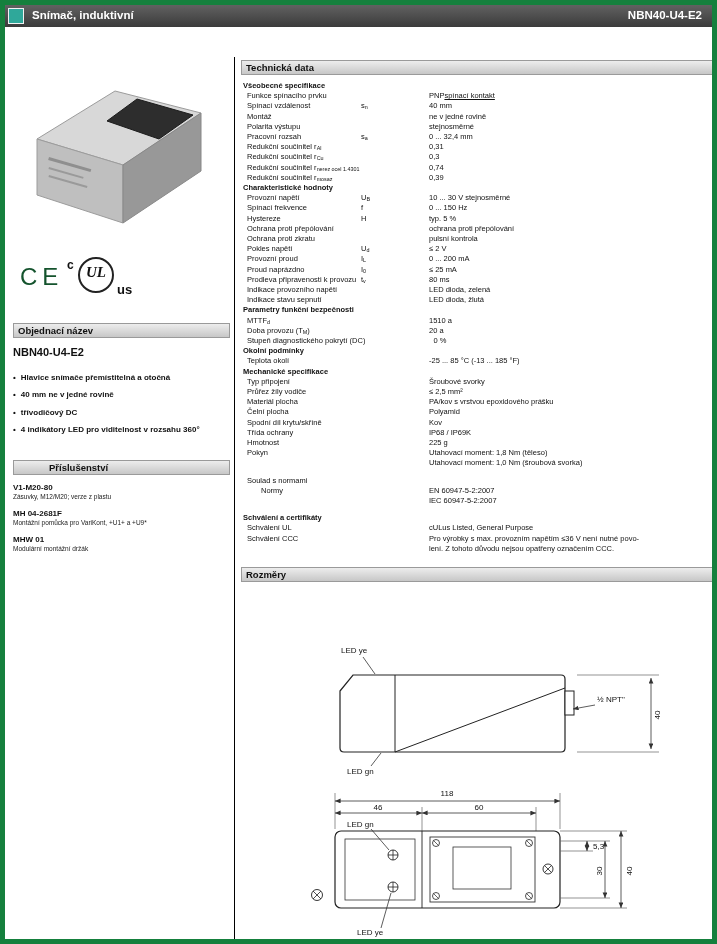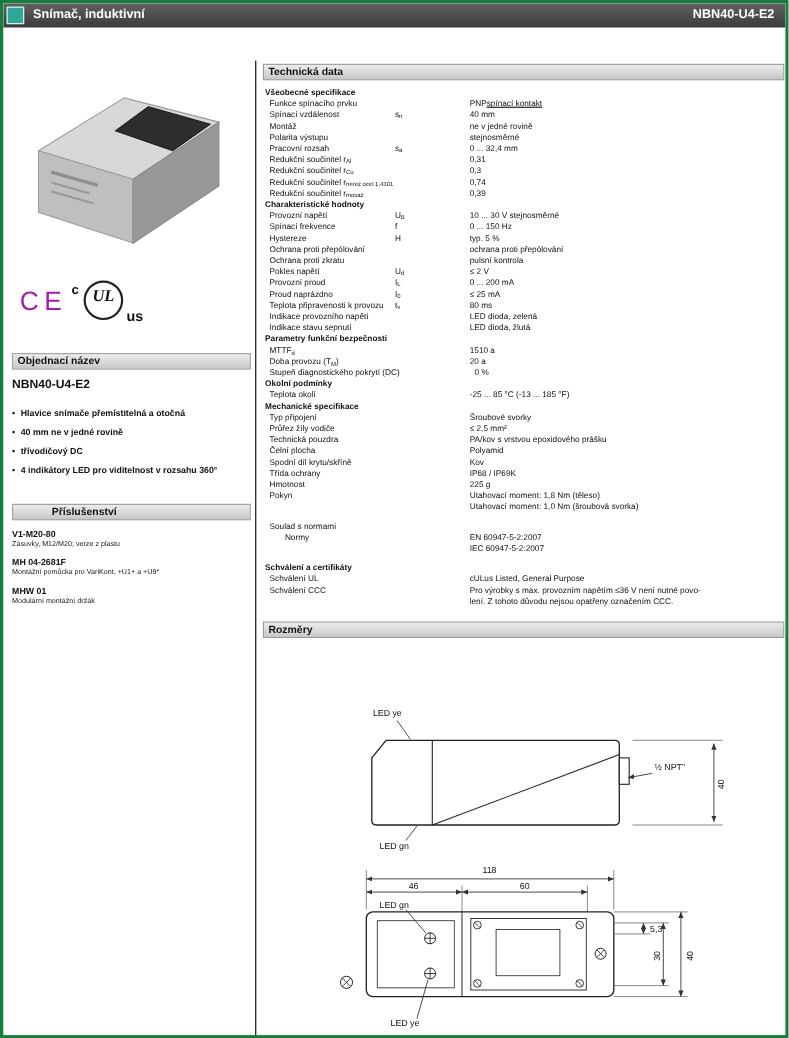--- a/index.html
+++ b/index.html
@@ -1,30 +1,30 @@
 <!DOCTYPE html>
 <html><head>
 <meta charset="utf-8">
 <style>
   html,body{margin:0;padding:0;background:#fff;}
-  .page{position:relative;width:717px;height:944px;background:#fff;border:3px solid #15803d;
+  .page{position:relative;width:717px;height:944px;background:#fff;border:5px solid #15803d;
         box-sizing:border-box;font-family:"Liberation Sans",sans-serif;color:#111;overflow:hidden;}
   
   .topbar{position:absolute;left:0;top:0;right:0;height:22px;background:linear-gradient(180deg,#616161,#3b3b3b);}
   .accent{position:absolute;left:3px;top:3px;width:14px;height:14px;border:1px solid #f2f2f2;}
   .title-left{position:absolute;left:27px;top:4px;color:#fff;font-size:11.5px;font-weight:bold;}
   .title-right{position:absolute;right:10px;top:4px;color:#fff;font-size:11.5px;font-weight:bold;}
   
   .bar{position:absolute;height:15px;background:linear-gradient(180deg,#ededed,#c7c7c7);
        border:1px solid #9a9a9a;box-sizing:border-box;font-weight:bold;font-size:9.5px;
        padding:1px 0 0 4px;color:#101010;}
   
   .vdivider{position:absolute;left:229px;top:52px;bottom:0;width:1px;background:#000;}
   .product{position:absolute;left:14px;top:56px;}
-  .ce-mark{position:absolute;left:15px;top:258px;font-size:24px;letter-spacing:5px;color:#a21caf;}
+  .ce-mark{position:absolute;left:15px;top:258px;font-size:24px;letter-spacing:5px;color:#14532d;}
   .ul-wrap{position:absolute;left:62px;top:250px;width:80px;height:46px;}
   .ul-c{position:absolute;left:0;top:3px;font-size:12px;font-weight:bold;}
   .ul-circle{position:absolute;left:11px;top:2px;width:36px;height:36px;border:2.5px solid #222;border-radius:50%;box-sizing:border-box;}
   .ul-text{position:absolute;left:19px;top:9px;font-size:15px;font-weight:bold;font-style:italic;font-family:"Liberation Serif",serif;}
   .ul-us{position:absolute;left:50px;top:27px;font-size:13px;font-weight:bold;}
   .order-code{position:absolute;left:8px;top:341px;font-size:11px;font-weight:bold;}
   .features{position:absolute;left:8px;top:368px;width:212px;}
   .feat{display:flex;gap:5px;font-size:8px;font-weight:bold;line-height:1.3;margin-bottom:7px;}
   .feat .bullet{flex:0 0 auto;}
   .accessories{position:absolute;left:8px;top:478px;width:212px;}
@@ -197,21 +197,21 @@
         <span class="t-label">Provozní proud</span>
         <span class="t-sym">I<sub>L</sub></span>
         <span class="t-val">0 ... 200 mA</span>
       </div>
       <div class="trow">
         <span class="t-label">Proud naprázdno</span>
         <span class="t-sym">I<sub>0</sub></span>
         <span class="t-val">≤ 25 mA</span>
       </div>
       <div class="trow">
-        <span class="t-label">Teplota připravenosti k provozu</span>
+        <span class="t-label">Prodleva připravenosti k provozu</span>
         <span class="t-sym">t<sub>v</sub></span>
         <span class="t-val">80 ms</span>
       </div>
       <div class="trow">
         <span class="t-label">Indikace provozního napětí</span>
         <span class="t-sym"></span>
         <span class="t-val">LED dioda, zelená</span>
       </div>
       <div class="trow">
         <span class="t-label">Indikace stavu sepnutí</span>
@@ -245,21 +245,21 @@
         <span class="t-label">Typ připojení</span>
         <span class="t-sym"></span>
         <span class="t-val">Šroubové svorky</span>
       </div>
       <div class="trow">
         <span class="t-label">Průřez žíly vodiče</span>
         <span class="t-sym"></span>
         <span class="t-val">≤ 2,5 mm²</span>
       </div>
       <div class="trow">
-        <span class="t-label">Technická pouzdra</span>
+        <span class="t-label">Materiál plocha</span>
         <span class="t-sym"></span>
         <span class="t-val">PA/kov s vrstvou epoxidového prášku</span>
       </div>
       <div class="trow">
         <span class="t-label">Čelní plocha</span>
         <span class="t-sym"></span>
         <span class="t-val">Polyamid</span>
       </div>
       <div class="trow">
         <span class="t-label">Spodní díl krytu/skříně</span>

